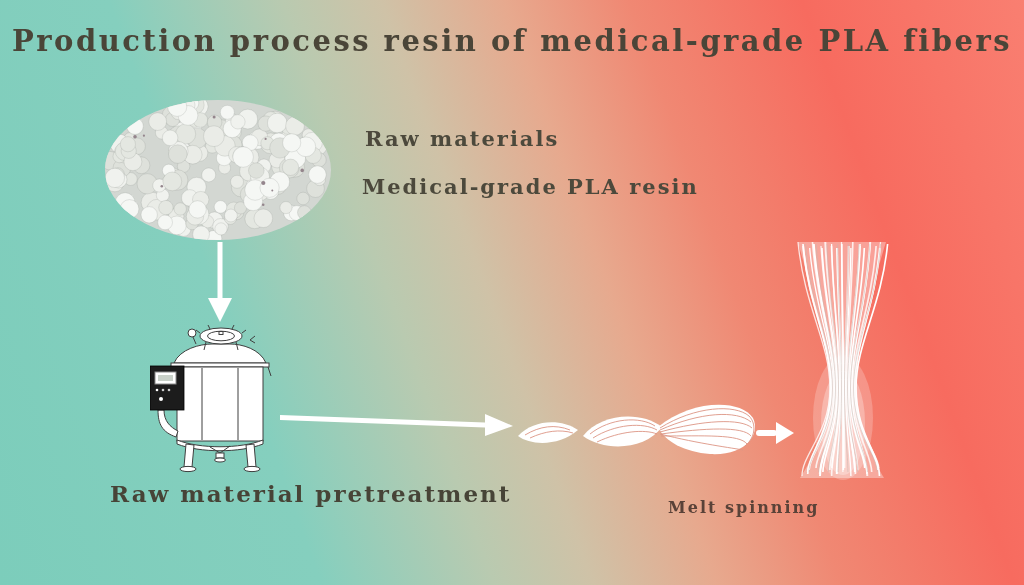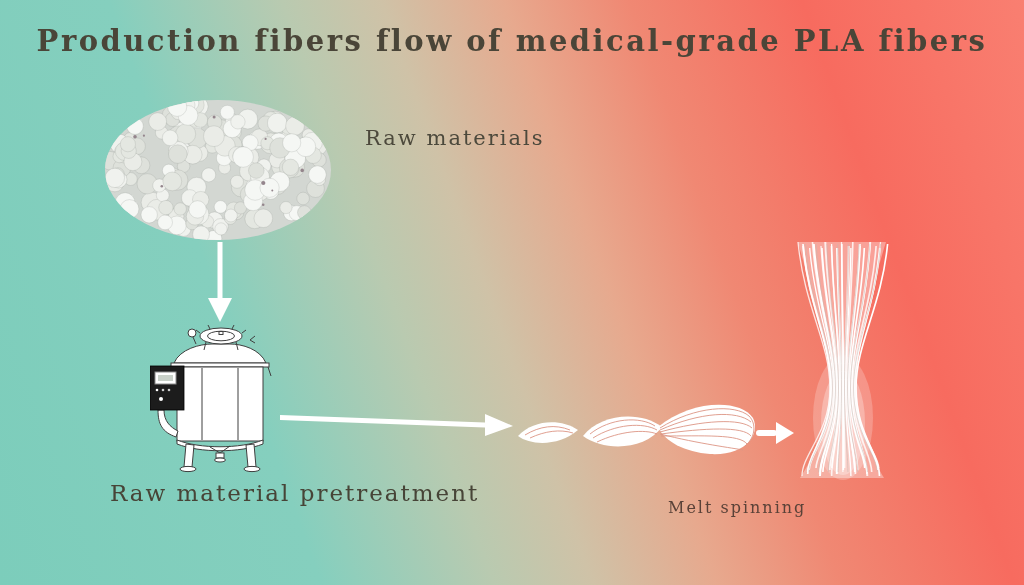--- a/index.html
+++ b/index.html
@@ -14,42 +14,42 @@
   }
   .title{
     position:absolute;top:24px;left:0;right:0;
     text-align:center;
     font-size:29px;font-weight:700;
     letter-spacing:2.5px;
     color:#4a4538;
   }
   .label{
     position:absolute;
-    font-weight:400;color:#4c493c;
+    font-weight:700;color:#4c493c;
     letter-spacing:2px;white-space:nowrap;
   }
   .lbl-raw{top:126px;left:365px;font-size:21px;}
   .lbl-resin{top:174px;left:362px;font-size:21px;}
   .lbl-pre{top:480px;left:75px;font-size:23px;color:#474437;margin-left:35px;}
   .lbl-melt{top:498px;left:668px;font-size:16px;color:#5a4238;}
   svg.abs{position:absolute;display:block;}
   .pellets{top:98px;left:103px;}
   .arrow-down{top:240px;left:200px;}
   .tank{top:320px;left:150px;}
   .arrow-long{top:403px;left:275px;}
   .skein{top:390px;left:505px;}
   .arrow-small{top:418px;left:753px;}
   .bundle{top:238px;left:790px;}
 </style>
 </head>
 <body>
 
 <div class="canvas">
 
-  <div class="title">Production fibers flow of medical-grade PLA fibers</div>
+  <div class="title">Production process resin of medical-grade PLA fibers</div>
 
   <svg class="abs pellets" width="230" height="146" viewBox="0 0 230 146">
     <defs>
       <clipPath id="pelletClip">
           <ellipse cx="115" cy="72" rx="113" ry="70"></ellipse>
         </clipPath>
     </defs>
     <ellipse cx="115" cy="72" rx="113" ry="70" fill="#d3d7d2"></ellipse>
     <g id="pellet-field" clip-path="url(#pelletClip)">
         <circle cx="88.4" cy="44.9" r="7.8" fill="#eaece7" stroke="rgba(140,146,140,0.35)" stroke-width="0.6"></circle>
@@ -228,20 +228,21 @@
         <circle cx="162.6" cy="40.9" r="1.1" fill="#94858c"></circle>
         <circle cx="160.3" cy="85.0" r="2.1" fill="#94858c"></circle>
         <circle cx="40.9" cy="37.7" r="1.1" fill="#94858c"></circle>
         <circle cx="199.2" cy="72.4" r="1.8" fill="#94858c"></circle>
         <circle cx="169.3" cy="92.6" r="1.0" fill="#94858c"></circle>
         <circle cx="111.1" cy="19.0" r="1.5" fill="#94858c"></circle>
       </g>
   </svg>
 
   <div class="label lbl-raw">Raw materials</div>
+  <div class="label lbl-resin">Medical-grade PLA resin</div>
 
   <svg class="abs arrow-down" width="40" height="85" viewBox="0 0 40 85">
     <rect x="17.5" y="2" width="5" height="58" fill="#ffffff"></rect>
     <polygon points="8,58 32,58 20,82" fill="#ffffff"></polygon>
   </svg>
 
   <svg class="abs tank" width="128" height="158" viewBox="0 0 128 158">
     <g stroke="#3f3f3f" stroke-width="1" fill="#ffffff">
 
       <path d="M24,43 C30,29 50,24 62,24 L80,24 C92,24 110,29 116,43 Z"></path>

